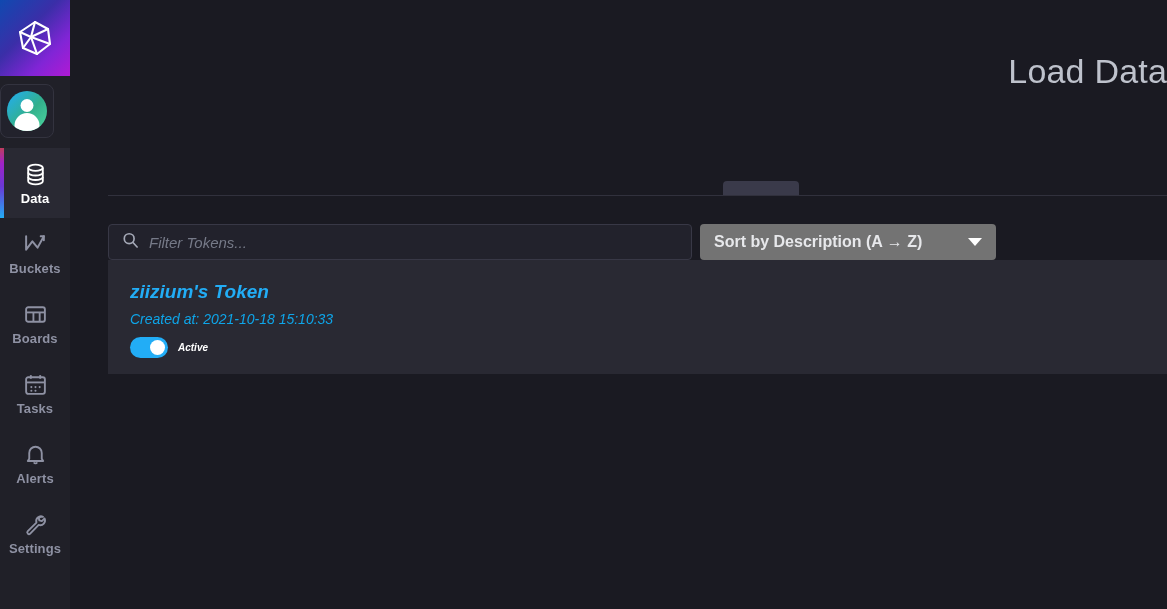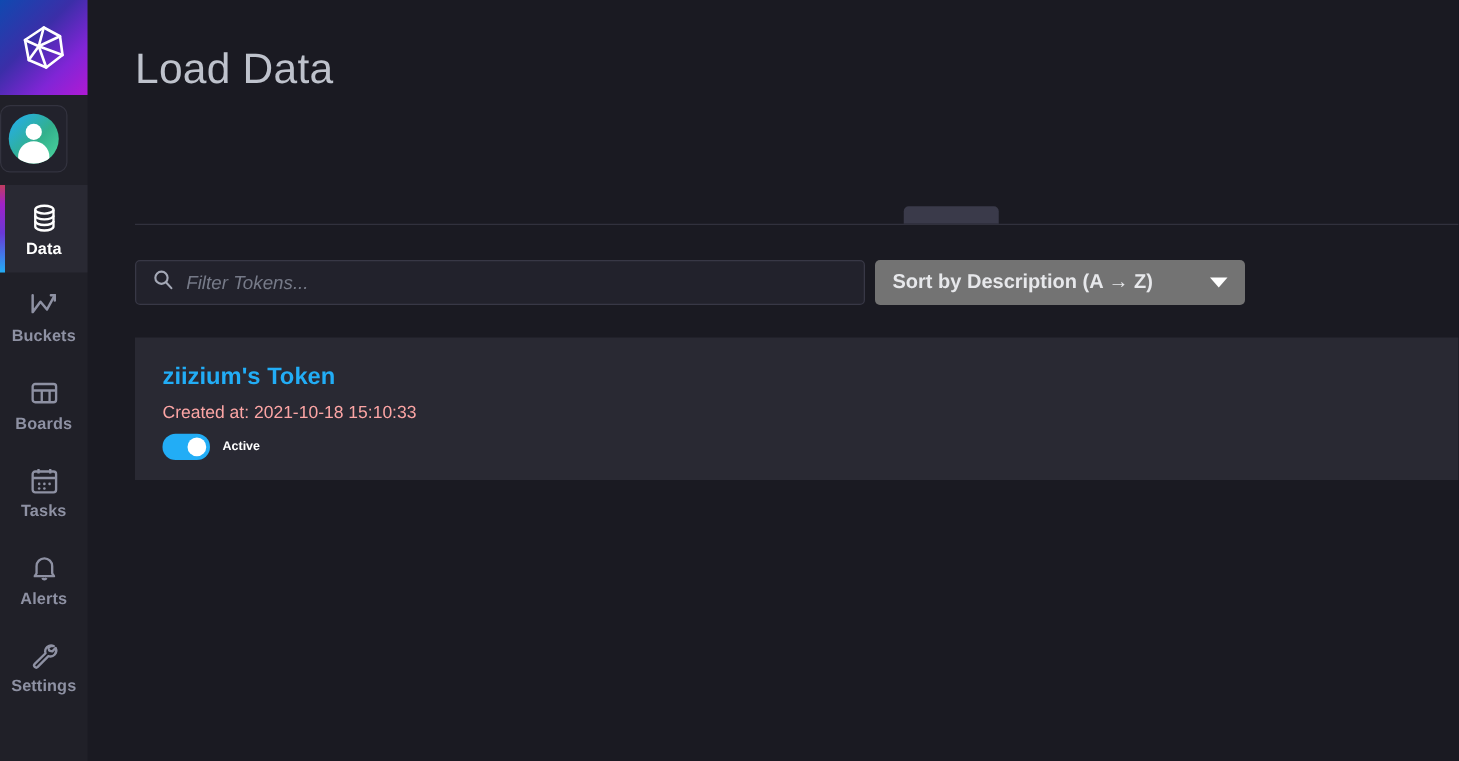--- a/index.html
+++ b/index.html
@@ -131,23 +131,24 @@
     height: 609px;
     background: #1a1a22;
     position: relative;
     overflow: hidden;
   }
 
   .page-title {
     font-size: 34px;
     font-weight: 400;
     color: #bec2cc;
-    padding: 38px 0 0 38px;
+    padding: 54px 0 0 38px;
     letter-spacing: .2px;
     line-height: 1;
+    text-align: right;
   }
 
   
   .tabs-bar {
     position: relative;
     margin: 52px 0 0 0;
     padding: 0 0 0 38px;
     height: 56px;
   }
   .tabs {
@@ -256,22 +257,22 @@
     width: 0; height: 0;
     border-left: 7px solid transparent;
     border-right: 7px solid transparent;
     border-top: 8px solid #ffffff;
     flex: 0 0 auto;
     margin-left: 10px;
   }
 
   
   .token-list {
-    margin-top: 26px;
     padding-left: 38px;
+    font-style: italic;
   }
   .token-card {
     background: #292933;
     height: 114px;
     width: 100%;
     padding: 22px 0 0 22px;
     border-radius: 0;
     position: relative;
   }
   .token-name {
@@ -279,21 +280,21 @@
     font-weight: bold;
     color: #22adf6;
     line-height: 1;
     text-decoration: none;
     cursor: pointer;
     display: inline-block;
   }
   .token-created {
     margin-top: 10px;
     font-size: 14px;
-    color: #fca5a5;
+    color: #0ea5e9;
     line-height: 1;
   }
   .token-status {
     margin-top: 11px;
     display: flex;
     align-items: center;
     gap: 10px;
   }
   .toggle {
     width: 38px;

